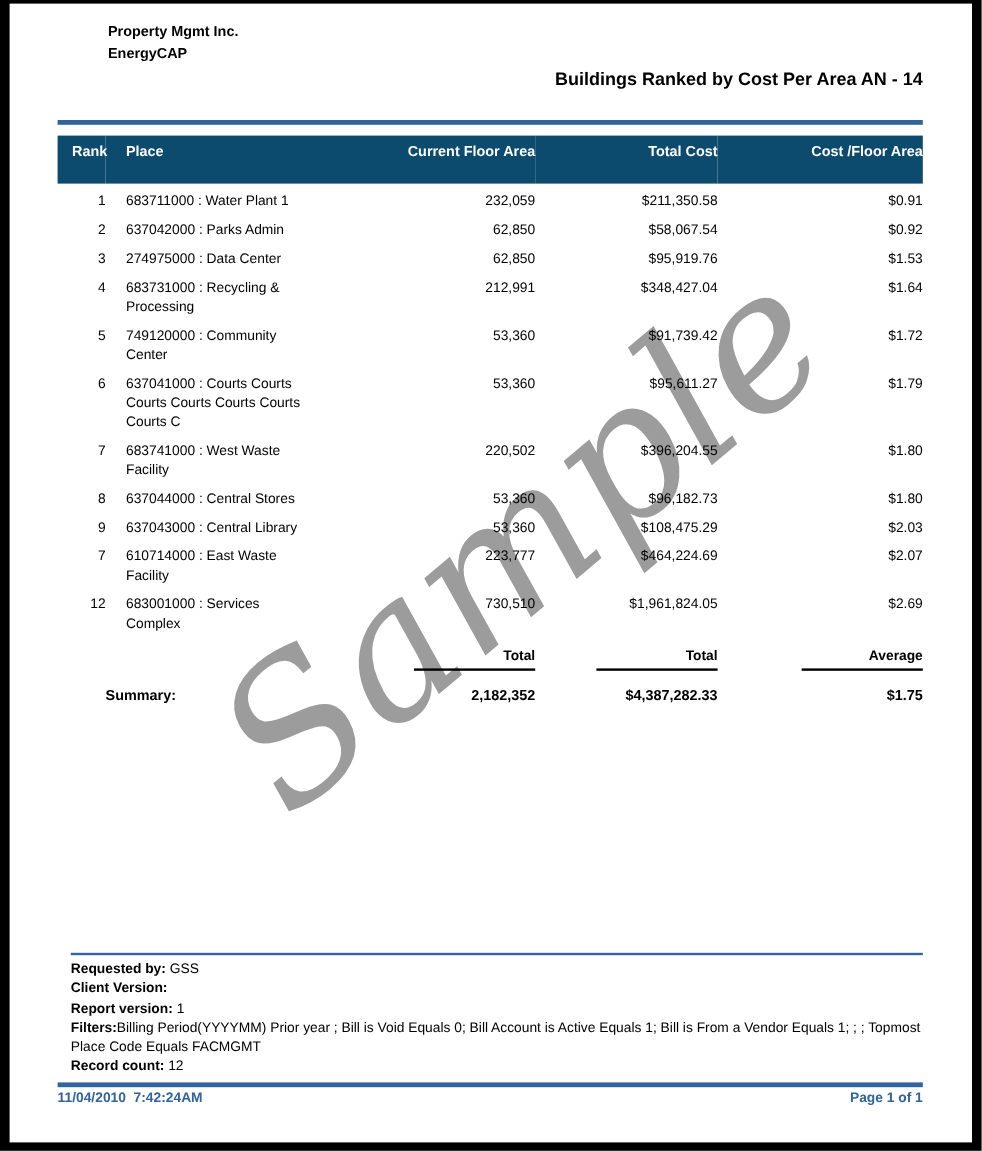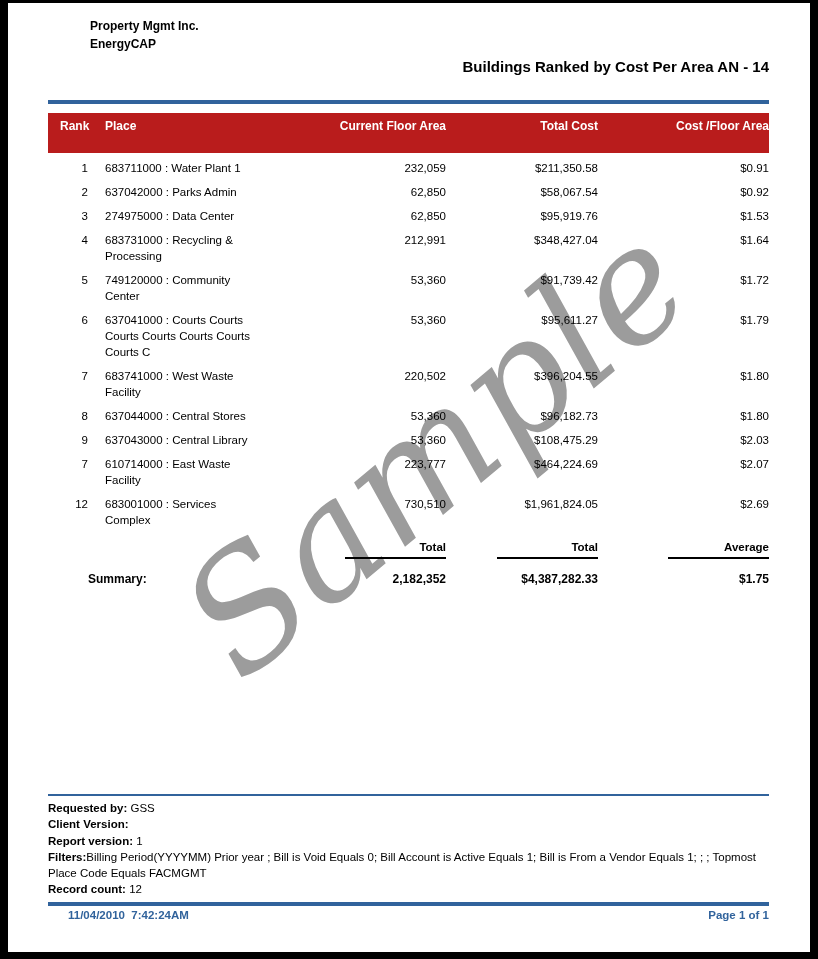--- a/index.html
+++ b/index.html
@@ -37,21 +37,21 @@
   .report-title { font-size: 15px; font-weight: bold; text-align: right; margin-top: 5px; }
   .rule-blue { height: 4px; background: #31639C; margin-top: 25px; }
   
   table.report { width: 721px; border-collapse: collapse; table-layout: fixed; margin-top: 9px; }
   col.c-rank  { width: 40px; }
   col.c-place { width: 212px; }
   col.c-area  { width: 146px; }
   col.c-cost  { width: 152px; }
   col.c-cpa   { width: 171px; }
   thead th {
-    background: #b91c1c;
+    background: #0c4a6e;
     color: #fff;
     font-size: 12px;
     font-weight: bold;
     height: 40px;
     vertical-align: top;
     padding-top: 6px;
   }
   th.h-rank { text-align: left; padding-left: 12px; }
   th.h-place { text-align: left; padding-left: 17px; }
   th.h-area, th.h-cost, th.h-cpa { text-align: right; }
@@ -70,29 +70,29 @@
   .sum-line {
     display: inline-block;
     min-width: 101px;
     text-align: right;
     border-bottom: 2px solid #000;
     padding-bottom: 2px;
   }
   tr.sum-value-row td { font-weight: bold; padding-top: 6px; font-size: 12px; }
   td.sum-caption { }
   
-  .footer { position: absolute; left: 40px; right: 41px; top: 791px; z-index: 1; }
+  .footer { position: absolute; left: 51px; right: 41px; top: 791px; z-index: 1; }
   .footer-sep { border-top: 2px solid #31639C; margin-bottom: 4px; }
   .meta-line { font-size: 11.5px; line-height: 16.3px; }
   .meta-line b { font-weight: bold; }
   .bottom-rule { position: absolute; left: 40px; right: 41px; top: 899px; height: 4px; background: #31639C; z-index: 1; }
   .bottom-bar {
     position: absolute; left: 40px; right: 41px; top: 906px; z-index: 1;
     display: flex; justify-content: space-between;
-    color: #31639C; font-size: 11.5px; font-weight: bold; margin-left: 20px;
+    color: #31639C; font-size: 11.5px; font-weight: bold;
   }
   .datetime { white-space: pre; }
 </style>
 </head>
 <body>
 
 <div class="page">
 
   <div class="watermark-layer">
     <div class="watermark">Sample</div>

